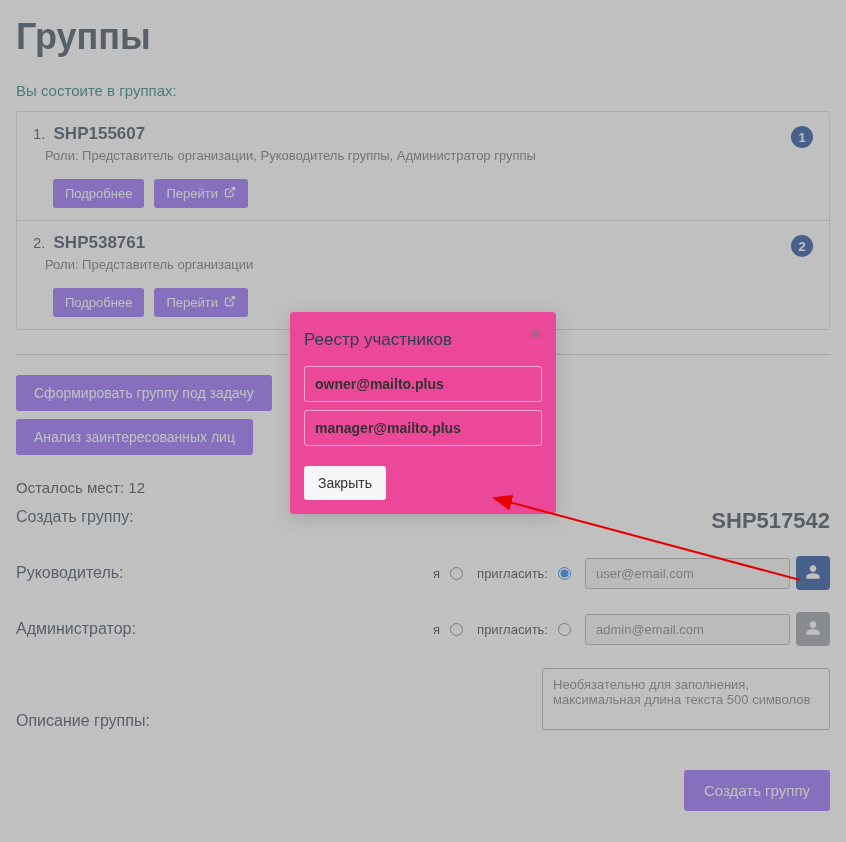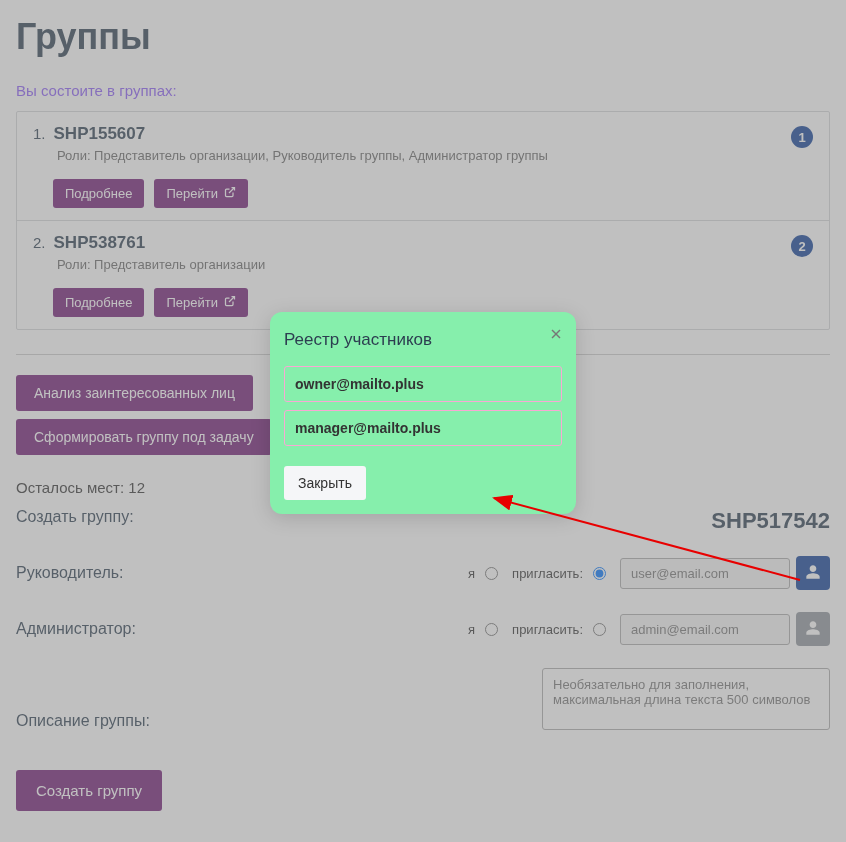--- a/index.html
+++ b/index.html
@@ -16,21 +16,21 @@
       padding: 16px;
     }
     .page-title {
       font-size: 36px;
       font-weight: 600;
       color: #2c3e50;
       margin-bottom: 24px;
     }
     .subtitle {
       font-size: 15px;
-      color: #8b5cf6;
+      color: #0f766e;
       margin-bottom: 12px;
     }
     .group-list {
       border: 1px solid #d4d6d9;
       border-radius: 2px;
       margin-bottom: 24px;
     }
     .group-item {
       padding: 12px 16px;
       border-bottom: 1px solid #d4d6d9;
@@ -50,21 +50,21 @@
     }
     .group-name {
       font-size: 17px;
       font-weight: 600;
       color: #2c3e50;
     }
     .group-roles {
       font-size: 13px;
       color: #666;
       margin-top: 4px;
-      margin-left: 24px;
+      margin-left: 12px;
     }
     .group-badge {
       position: absolute;
       top: 14px;
       right: 16px;
       width: 22px;
       height: 22px;
       border-radius: 50%;
       background: #0e3f96;
       color: #fff;
@@ -74,21 +74,21 @@
       align-items: center;
       justify-content: center;
     }
     .group-actions {
       margin-top: 16px;
       margin-left: 20px;
       display: flex;
       gap: 10px;
     }
     .btn {
-      background: #701a75;
+      background: #8b5cf6;
       color: #fff;
       border: none;
       padding: 8px 14px;
       font-size: 13px;
       border-radius: 3px;
       cursor: pointer;
       display: inline-flex;
       align-items: center;
       gap: 6px;
     }
@@ -148,21 +148,21 @@
     }
     .radio-label {
       font-size: 13px;
       color: #333;
     }
     input[type="radio"] {
       margin-left: 4px;
       margin-right: 8px;
     }
     .email-input {
-      width: 170px;
+      width: 205px;
       padding: 7px 10px;
       border: 1px solid #aaa;
       border-radius: 3px;
       font-size: 13px;
       background: #f5f5f5;
     }
     .icon-btn {
       width: 34px;
       height: 34px;
       border: none;
@@ -190,40 +190,40 @@
       padding: 8px 10px;
       border: 1px solid #aaa;
       border-radius: 3px;
       font-size: 13px;
       font-family: inherit;
       resize: none;
       color: #666;
     }
     .footer-actions {
       display: flex;
-      justify-content: flex-start;
+      justify-content: flex-end;
     }
     .btn-create {
       padding: 12px 20px;
       font-size: 15px;
     }
     
     .overlay {
       position: absolute;
       inset: 0;
       background: rgba(130,130,130,0.5);
       display: flex;
       align-items: flex-start;
       justify-content: center;
     }
     .modal {
       margin-top: 312px;
-      width: 306px;
-      background: #86efac;
-      border-radius: 12px;
+      width: 266px;
+      background: #ec4899;
+      border-radius: 4px;
       box-shadow: 0 4px 20px rgba(0,0,0,0.15);
       padding: 18px 14px 14px 14px;
       position: relative;
     }
     .modal-title {
       font-size: 17px;
       color: #2c3e50;
       margin-bottom: 16px;
     }
     .modal-close {
@@ -311,22 +311,22 @@
               </svg>
           </span>
         </button>
       </div>
     </div>
   </div>
 
   <hr class="divider">
 
   <div class="wide-btns">
+    <button class="btn btn-wide">Сформировать группу под задачу</button>
     <button class="btn btn-wide">Анализ заинтересованных лиц</button>
-    <button class="btn btn-wide">Сформировать группу под задачу</button>
   </div>
 
   <div class="remaining">Осталось мест: 12</div>
 
   <div class="create-row">
     <span class="section-label">Создать группу:</span>
     <span class="group-code">SHP517542</span>
   </div>
 
   <div class="form-row">

